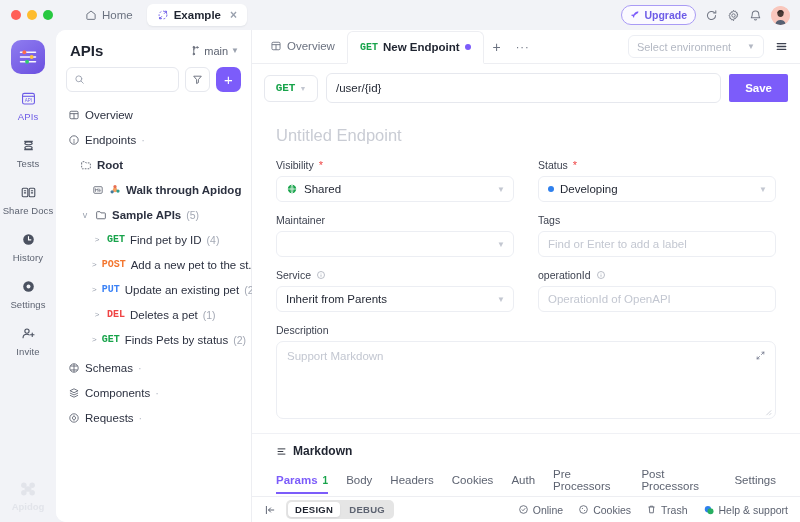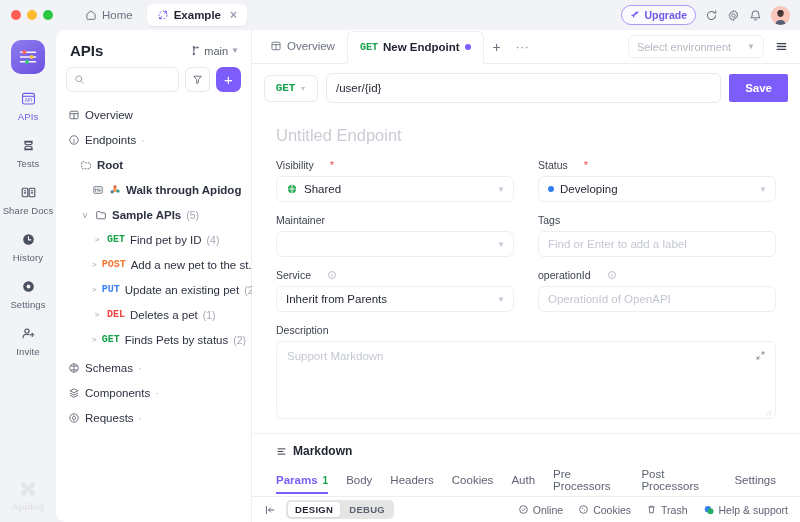--- a/index.html
+++ b/index.html
@@ -172,21 +172,21 @@
     display: flex; align-items: center; justify-content: center;
   }
 
   #body { padding: 6px 24px 0 24px; }
   #endpointtitle { font-size: 16.5px; color: #c9ccd4; padding: 8px 0 14px 0; }
 
   .frow { display: flex; gap: 24px; margin-bottom: 12px; }
   .fcol { flex: 1; min-width: 0; }
   .flabel {
     font-size: 10.5px; color: #3d4250; margin-bottom: 5px;
-    display: flex; align-items: center; gap: 16px;
+    display: flex; align-items: center; gap: 5px;
   }
   .req { color: #ef4444; font-size: 11px; line-height: 1; }
   .fctl {
     height: 26px; border: 1px solid #eceef3; border-radius: 6px;
     display: flex; align-items: center; padding: 0 9px; gap: 6px;
     font-size: 11.5px; color: #1f2430; position: relative;
   }
   .fctl .ph { color: #c3c7d1; }
   .fctl .chev { position: absolute; right: 8px; color: #c3c7d1; }
   .sdot { width: 6px; height: 6px; border-radius: 50%; background: #2f80ed; }

